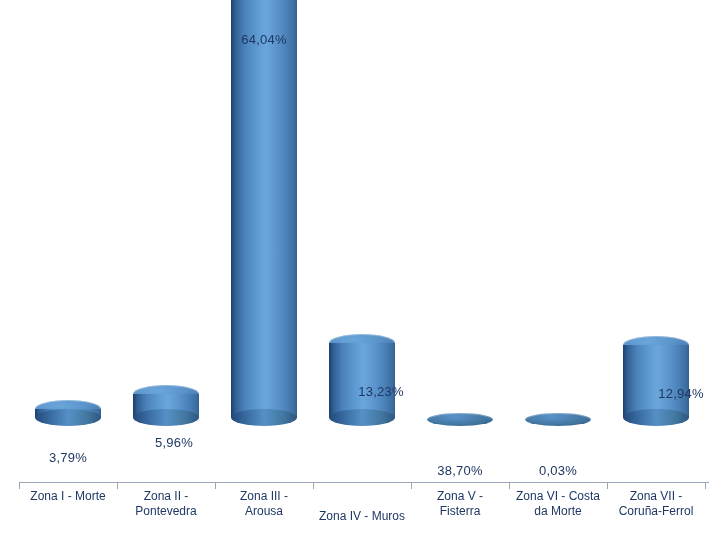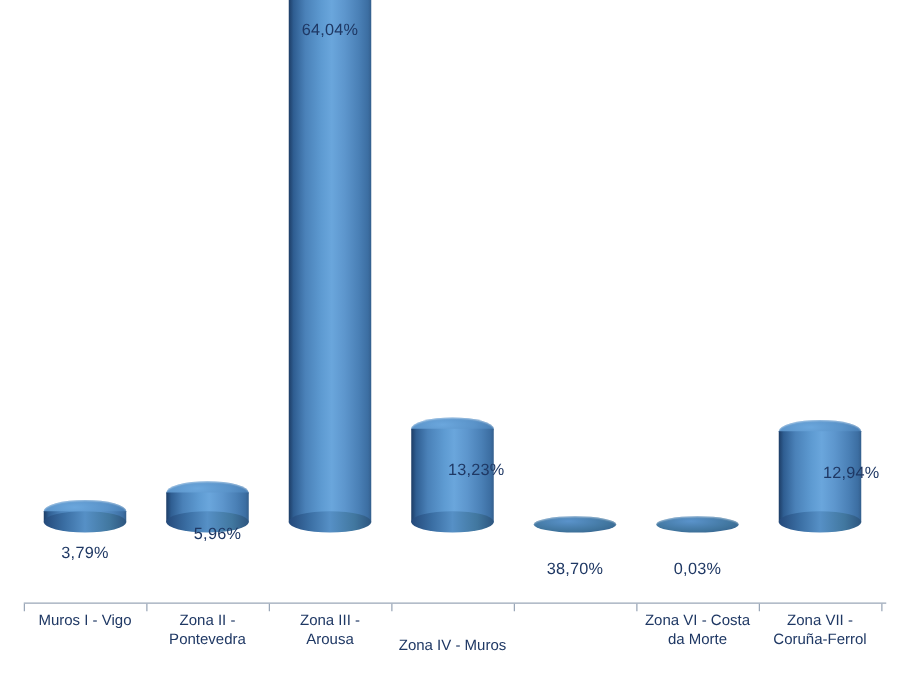--- a/index.html
+++ b/index.html
@@ -37,21 +37,21 @@
      box-shadow:inset 0 1px 1px rgba(255,255,255,.35);
   }
   .cyl-bottom{position:absolute;left:0;bottom:0;width:66px;height:17px;border-radius:50%;
      background:linear-gradient(to right,#24497a 0%,#3a6ea3 25%,#5690c6 50%,#41779f 80%,#2d557f 100%);
   }
   .cylinder.flat .cyl-top{height:13px;
      background:radial-gradient(ellipse at 42% 30%, #5a93cb 0%, #41769f 60%, #2f5a86 100%);}
 
   
   .value-label{position:absolute;width:98px;text-align:center;
-     font-size:13px;color:#1f3864;letter-spacing:.2px;white-space:nowrap;}
+     font-size:13px;color:#1f3864;letter-spacing:.2px;white-space:nowrap;margin-top:16px;}
 
   
   .cat-label{position:absolute;top:489px;width:98px;text-align:center;
      font-size:12px;line-height:15px;color:#1f3864;}
 </style>
 </head>
 <body>
 
 <div id="chart-root">
 
@@ -118,35 +118,39 @@
   <div class="axis-tick" style="left: 19px;"></div>
   <div class="axis-tick" style="left: 117px;"></div>
   <div class="axis-tick" style="left: 215px;"></div>
   <div class="axis-tick" style="left: 313px;"></div>
   <div class="axis-tick" style="left: 411px;"></div>
   <div class="axis-tick" style="left: 509px;"></div>
   <div class="axis-tick" style="left: 607px;"></div>
   <div class="axis-tick" style="left: 705px;"></div>
 
   <div class="cat-label" style="left: 19px;">
-    <div>Muros I - Vigo</div>
+    <div>Zona I - Morte</div>
     <div></div>
   </div>
   <div class="cat-label" style="left: 215px;">
     <div>Zona III -</div>
     <div>Arousa</div>
   </div>
   <div class="cat-label" style="left: 117px;">
     <div>Zona II -</div>
     <div>Pontevedra</div>
   </div>
   <div class="cat-label" style="left: 313px; margin-top: 20px;">
     <div>Zona IV - Muros</div>
     <div></div>
   </div>
+  <div class="cat-label" style="left: 411px;">
+    <div>Zona V -</div>
+    <div>Fisterra</div>
+  </div>
   <div class="cat-label" style="left: 509px;">
     <div>Zona VI - Costa</div>
     <div>da Morte</div>
   </div>
   <div class="cat-label" style="left: 607px;">
     <div>Zona VII -</div>
     <div>Coruña-Ferrol</div>
   </div>
 
 </div>

